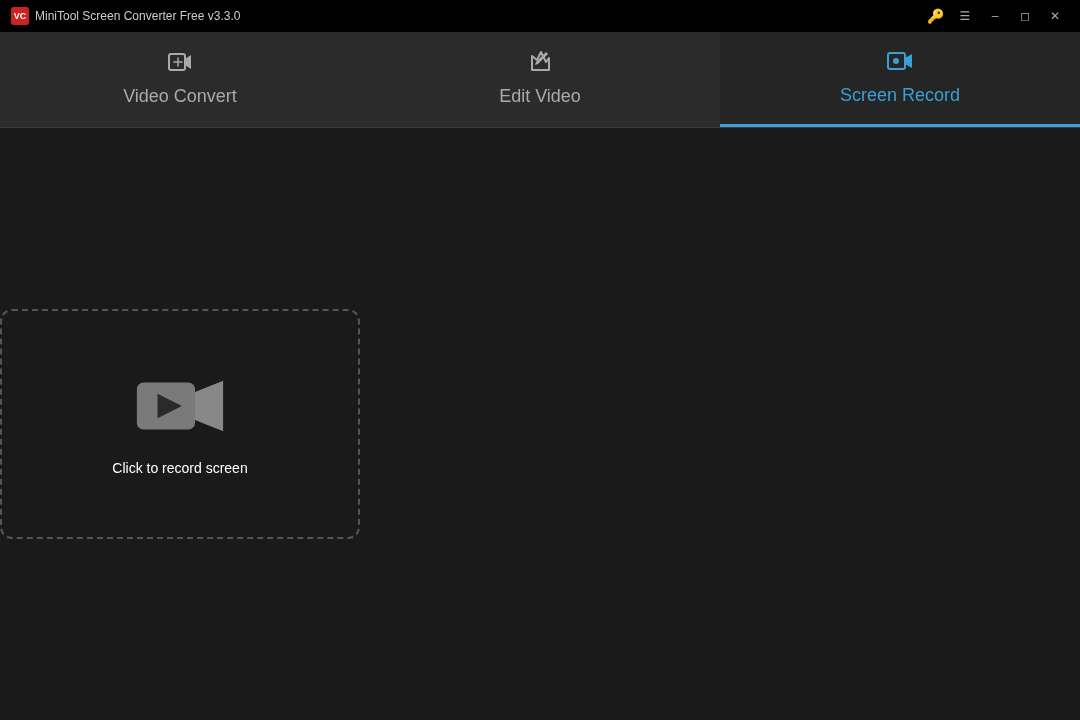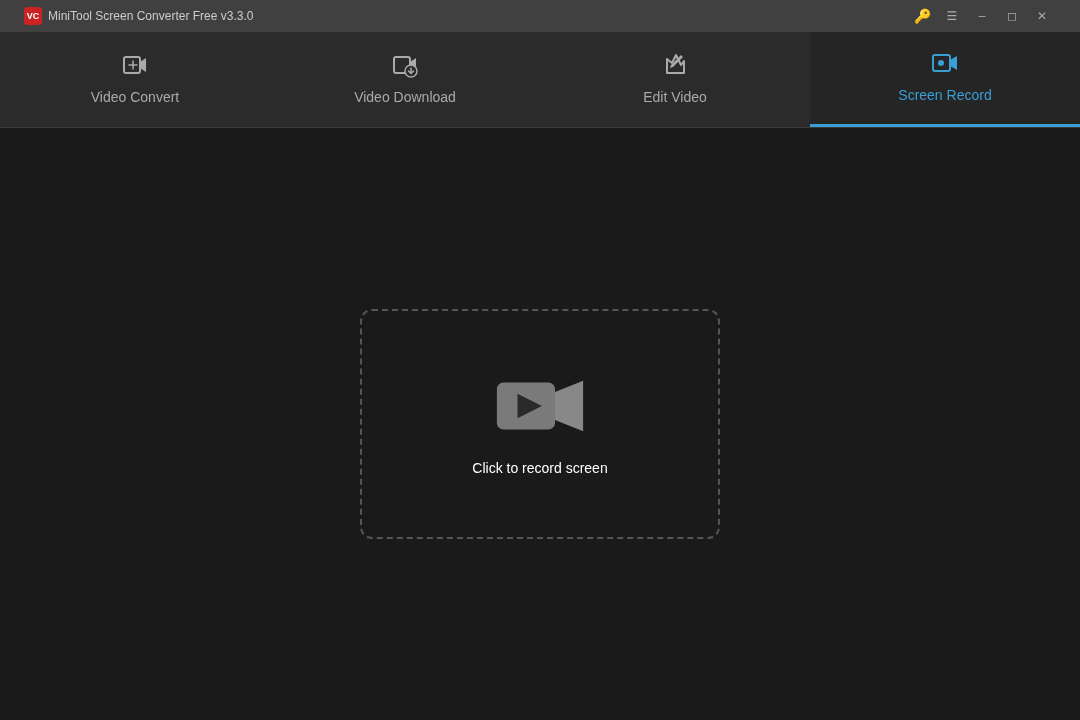--- a/index.html
+++ b/index.html
@@ -10,25 +10,25 @@
       background: #1a1a1a;
       font-family: 'Segoe UI', Arial, sans-serif;
       overflow: hidden;
       user-select: none;
     }
 
     
     #titlebar {
       width: 100%;
       height: 32px;
-      background: #404040;
+      background: #000000;
       display: flex;
       align-items: center;
       justify-content: space-between;
-      padding: 0 24px;
+      padding: 0 11px;
     }
 
     #titlebar-left {
       display: flex;
       align-items: center;
       gap: 6px;
     }
 
     #app-logo {
       width: 18px;
@@ -118,31 +118,30 @@
     .nav-tab .tab-icon {
       font-size: 24px;
       line-height: 1;
     }
 
     .nav-tab.active .tab-icon {
       color: #3a9fd5;
     }
 
     .nav-tab .tab-label {
-      font-size: 14px;
+      font-size: 18px;
     }
 
     
     #main-content {
       width: 100%;
       height: calc(720px - 32px - 96px);
       background: #1a1a1a;
       display: flex;
       align-items: center;
-      justify-content: center;
     }
 
     
     #record-area {
       width: 360px;
       height: 230px;
       border: 2px dashed #555;
       border-radius: 12px;
       display: flex;
       flex-direction: column;
@@ -209,31 +208,20 @@
     <span class="tab-icon">
       <svg class="icon-svg" viewBox="0 0 28 28" fill="none" xmlns="http://www.w3.org/2000/svg">
         <rect x="3" y="6" width="16" height="16" rx="2" stroke="#aaa" stroke-width="2" fill="none"></rect>
         <path d="M19 11l6-4v14l-6-4V11z" fill="#aaa"></path>
         <path d="M8 14h8M12 10v8" stroke="#aaa" stroke-width="1.5" stroke-linecap="round"></path>
       </svg>
     </span>
     <span class="tab-label">Video Convert</span>
   </button>
 
-  <button class="nav-tab">
-    <span class="tab-icon">
-      <svg class="icon-svg" viewBox="0 0 28 28" fill="none" xmlns="http://www.w3.org/2000/svg">
-        <rect x="3" y="6" width="16" height="16" rx="2" stroke="#aaa" stroke-width="2" fill="none"></rect>
-        <path d="M19 11l6-4v14l-6-4V11z" fill="#aaa"></path>
-        <circle cx="20" cy="20" r="6" fill="#2b2b2b" stroke="#aaa" stroke-width="1.5"></circle>
-        <path d="M20 17v5M17.5 20l2.5 2.5 2.5-2.5" stroke="#aaa" stroke-width="1.5" stroke-linecap="round" stroke-linejoin="round"></path>
-      </svg>
-    </span>
-    <span class="tab-label">Video Download</span>
-  </button>
 
   <button class="nav-tab">
     <span class="tab-icon">
       <svg class="icon-svg" viewBox="0 0 28 28" fill="none" xmlns="http://www.w3.org/2000/svg">
         <path d="M6 22V8l5 4 4-8 5 10 3-4v12H6z" stroke="#aaa" stroke-width="2" stroke-linejoin="round" fill="none"></path>
         <path d="M20 4l2 2-10 10-3 1 1-3L20 4z" fill="#aaa"></path>
       </svg>
     </span>
     <span class="tab-label">Edit Video</span>
   </button>

